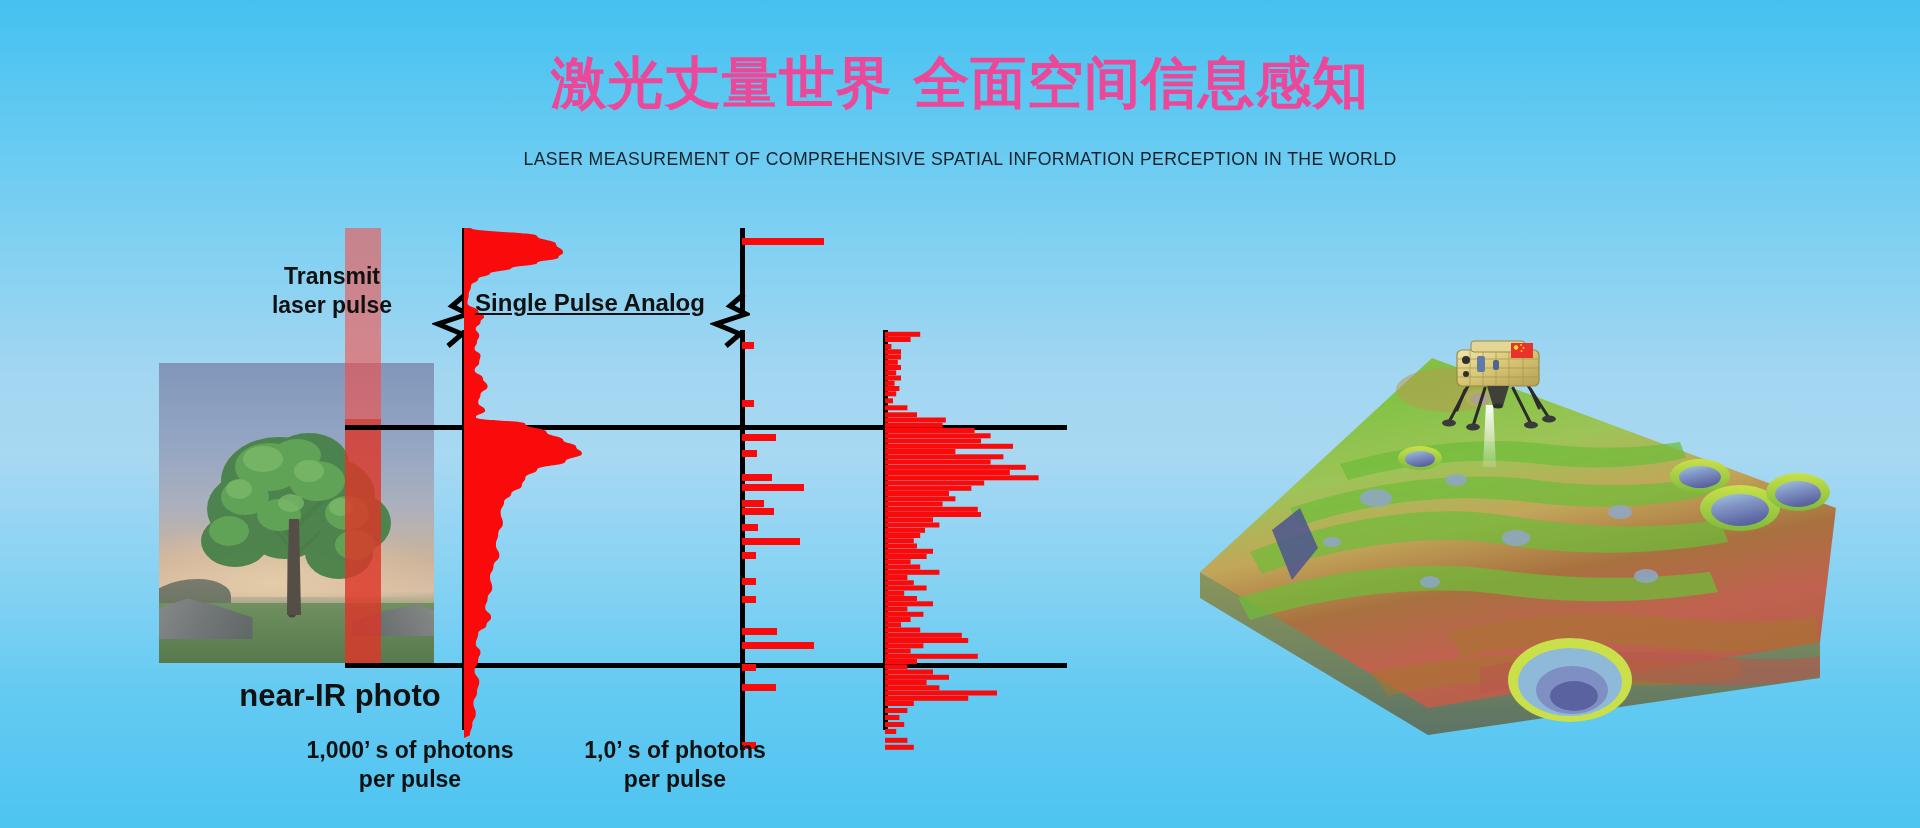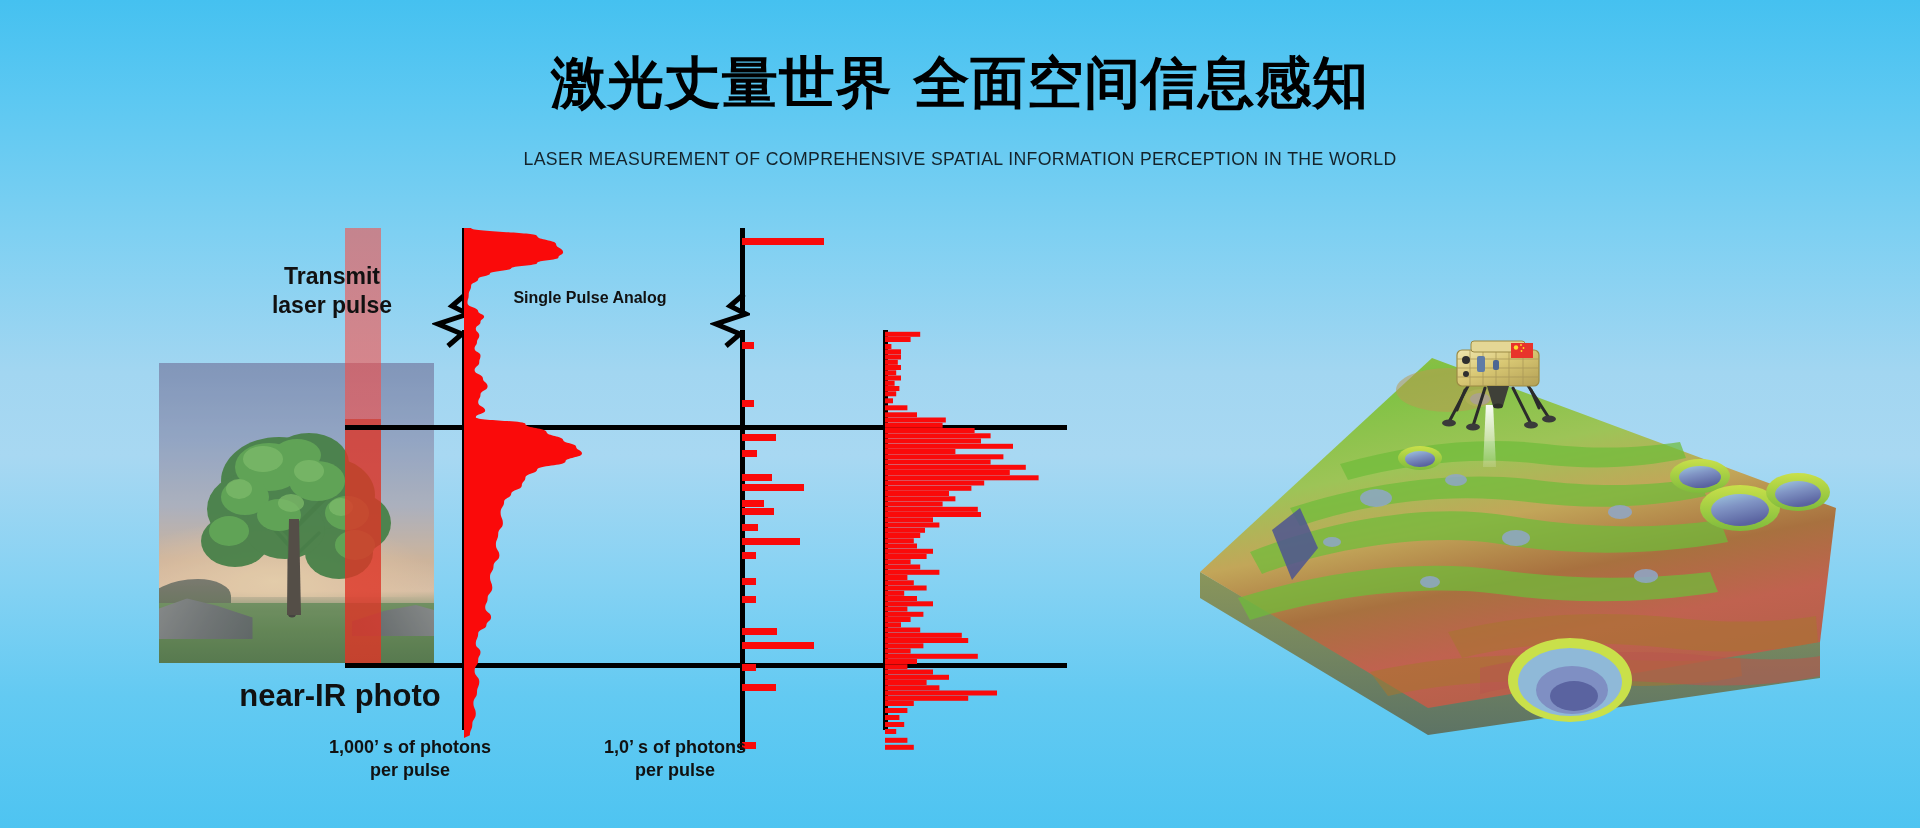--- a/index.html
+++ b/index.html
@@ -16,21 +16,21 @@
       #86d2f3 70%,
       #63caf2 84%,
       #4ec4f1 100%);
     position:relative;
   }
   .stage{position:absolute;left:0;top:0;width:1920px;height:828px;}
 
   
   .title{
     position:absolute;left:0;top:52px;width:1920px;text-align:center;
-    font-size:56px;font-weight:bold;color:#000000;letter-spacing:1px;
+    font-size:56px;font-weight:bold;color:#ec4899;letter-spacing:1px;
     font-family:"DejaVu Sans","Liberation Sans",sans-serif;
     line-height:1.1;white-space:nowrap;
   }
   .subtitle{
     position:absolute;left:0;top:148px;width:1920px;text-align:center;
     font-size:19px;font-weight:400;color:#14232b;letter-spacing:.4px;
     font-family:"Liberation Sans",sans-serif;white-space:nowrap;
     transform:scaleX(.93);
   }
 
@@ -72,24 +72,24 @@
 
   svg.wave{position:absolute;overflow:visible;}
 
   .zig{position:absolute;}
 
   
   .lbl{position:absolute;color:#111;font-weight:bold;text-align:center;
     font-family:"Liberation Sans",sans-serif;line-height:1.26;white-space:nowrap;}
   .lbl-transmit{left:232px;top:222px;width:200px;font-size:23px;margin-top:40px;}
   .lbl-near{left:210px;top:676px;width:260px;font-size:31px;}
-  .lbl-single{left:420px;top:288px;width:340px;font-size:16px;}
+  .lbl-single{left:420px;top:288px;width:340px;font-size:24px;text-decoration:underline;}
   .lbl-micro{left:790px;top:268px;width:470px;font-size:23px;}
   .cap{position:absolute;color:#111;font-weight:bold;text-align:center;
-    font-size:18px;line-height:1.28;font-family:"Liberation Sans",sans-serif;white-space:nowrap;}
+    font-size:23px;line-height:1.28;font-family:"Liberation Sans",sans-serif;white-space:nowrap;}
   .cap1{left:280px;top:736px;width:260px;}
   .cap2{left:560px;top:736px;width:230px;}
   .cap3{left:760px;top:736px;width:250px;}
 
   
   .terrain-wrap{position:absolute;left:1180px;top:280px;width:680px;height:480px;}
   .lander{position:absolute;left:1435px;top:338px;width:125px;height:105px;}
   .beam-down{position:absolute;left:1483px;top:405px;width:13px;height:62px;
     background:linear-gradient(180deg,rgba(255,255,255,.95),rgba(255,255,255,.15));
     clip-path:polygon(22% 0,78% 0,100% 100%,0 100%);}

